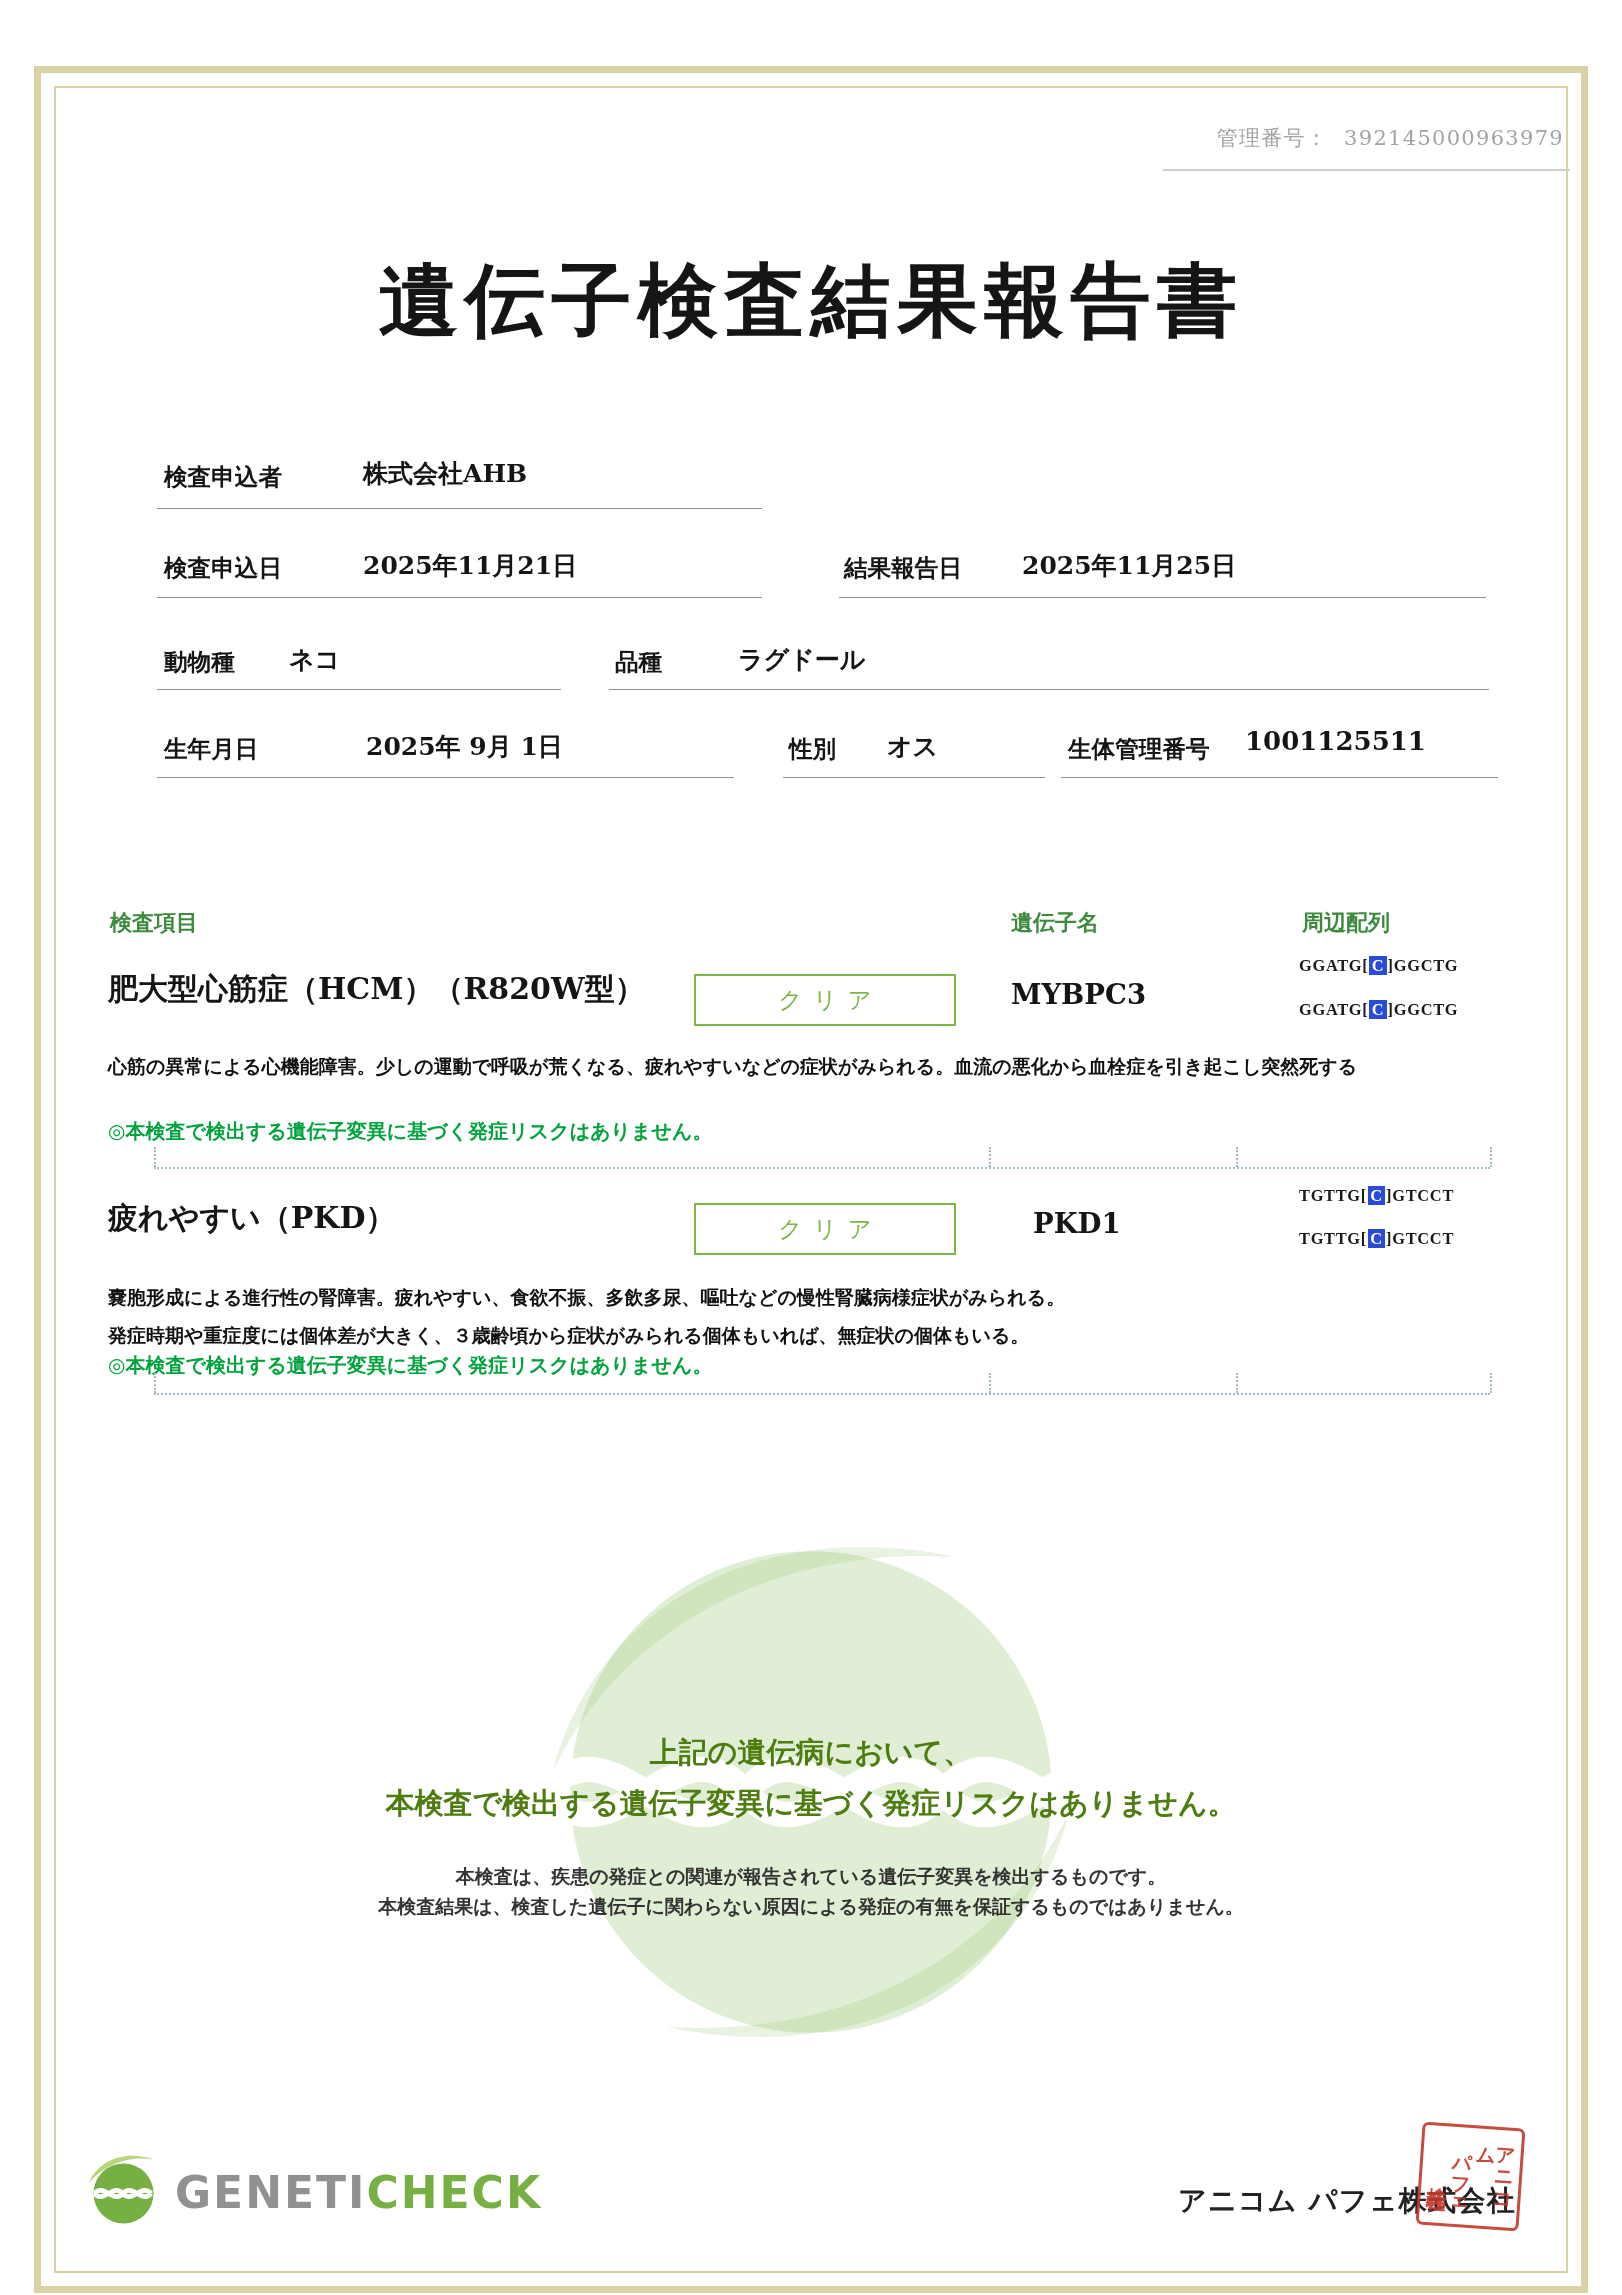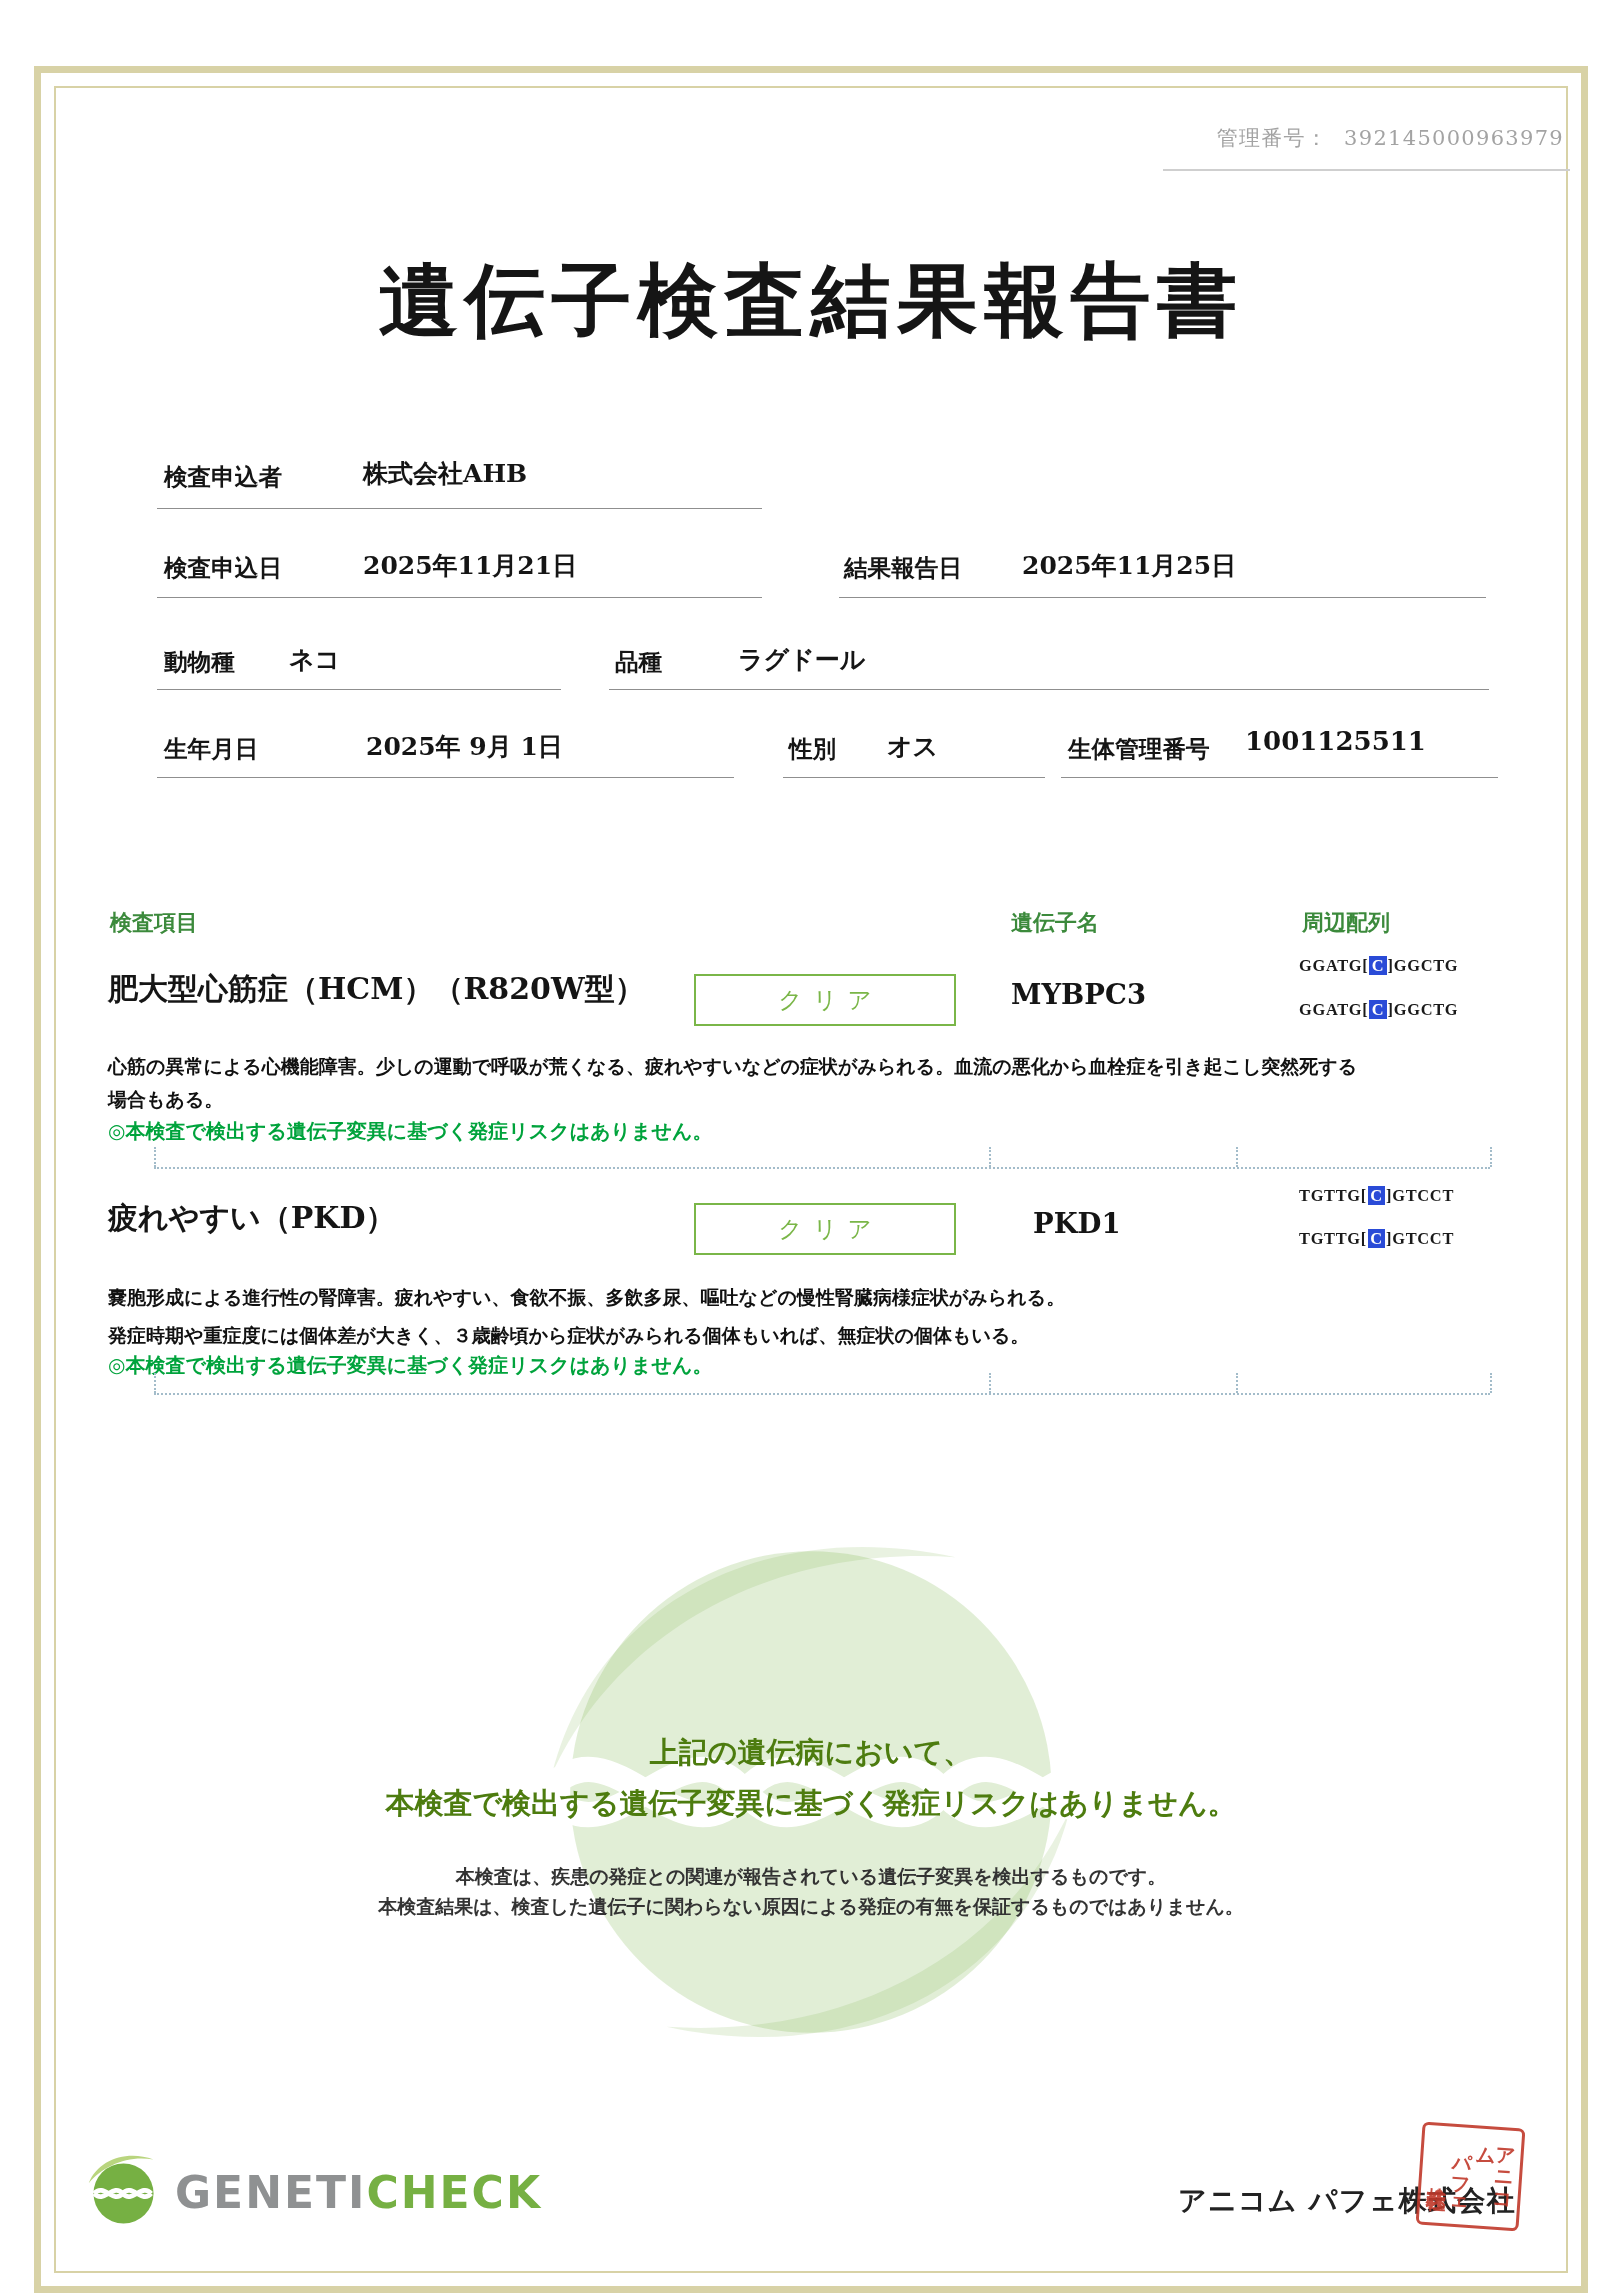--- a/index.html
+++ b/index.html
@@ -96,21 +96,20 @@
   <div class="abs th" style="left:1302px;top:876px;">周辺配列</div>
 
   <div class="abs test-name" style="left:108px;top:937px;">肥大型心筋症（HCM）（R820W型）</div>
   <div class="abs clear-box" style="left:694px;top:942px;">
       <span>クリア</span>
     </div>
   <div class="abs gene" style="left:1011px;top:946px;">MYBPC3</div>
   <div class="abs seq" style="left:1299px;top:924px;"><span>GGATG[</span><span class="var">C</span><span>]GGCTG</span></div>
   <div class="abs seq" style="left:1299px;top:968px;"><span>GGATG[</span><span class="var">C</span><span>]GGCTG</span></div>
   <div class="abs desc" style="left:108px;top:1021px;">心筋の異常による心機能障害。少しの運動で呼吸が荒くなる、疲れやすいなどの症状がみられる。血流の悪化から血栓症を引き起こし突然死する</div>
-  <div class="abs desc" style="left:108px;top:1054px;">場合もある。</div>
   <div class="abs note" style="left:108px;top:1086px;">◎本検査で検出する遺伝子変異に基づく発症リスクはありません。</div>
   <div class="abs sep" style="left:154px;top:1114px;width:1336px;height:21px;">
     <span style="left:0;"></span>
     <span style="left:62.5%;"></span>
     <span style="left:81%;"></span>
     <span style="left:100%;"></span>
   </div>
 
   <div class="abs test-name" style="left:108px;top:1166px;">疲れやすい（PKD）</div>
   <div class="abs clear-box" style="left:694px;top:1171px;">

